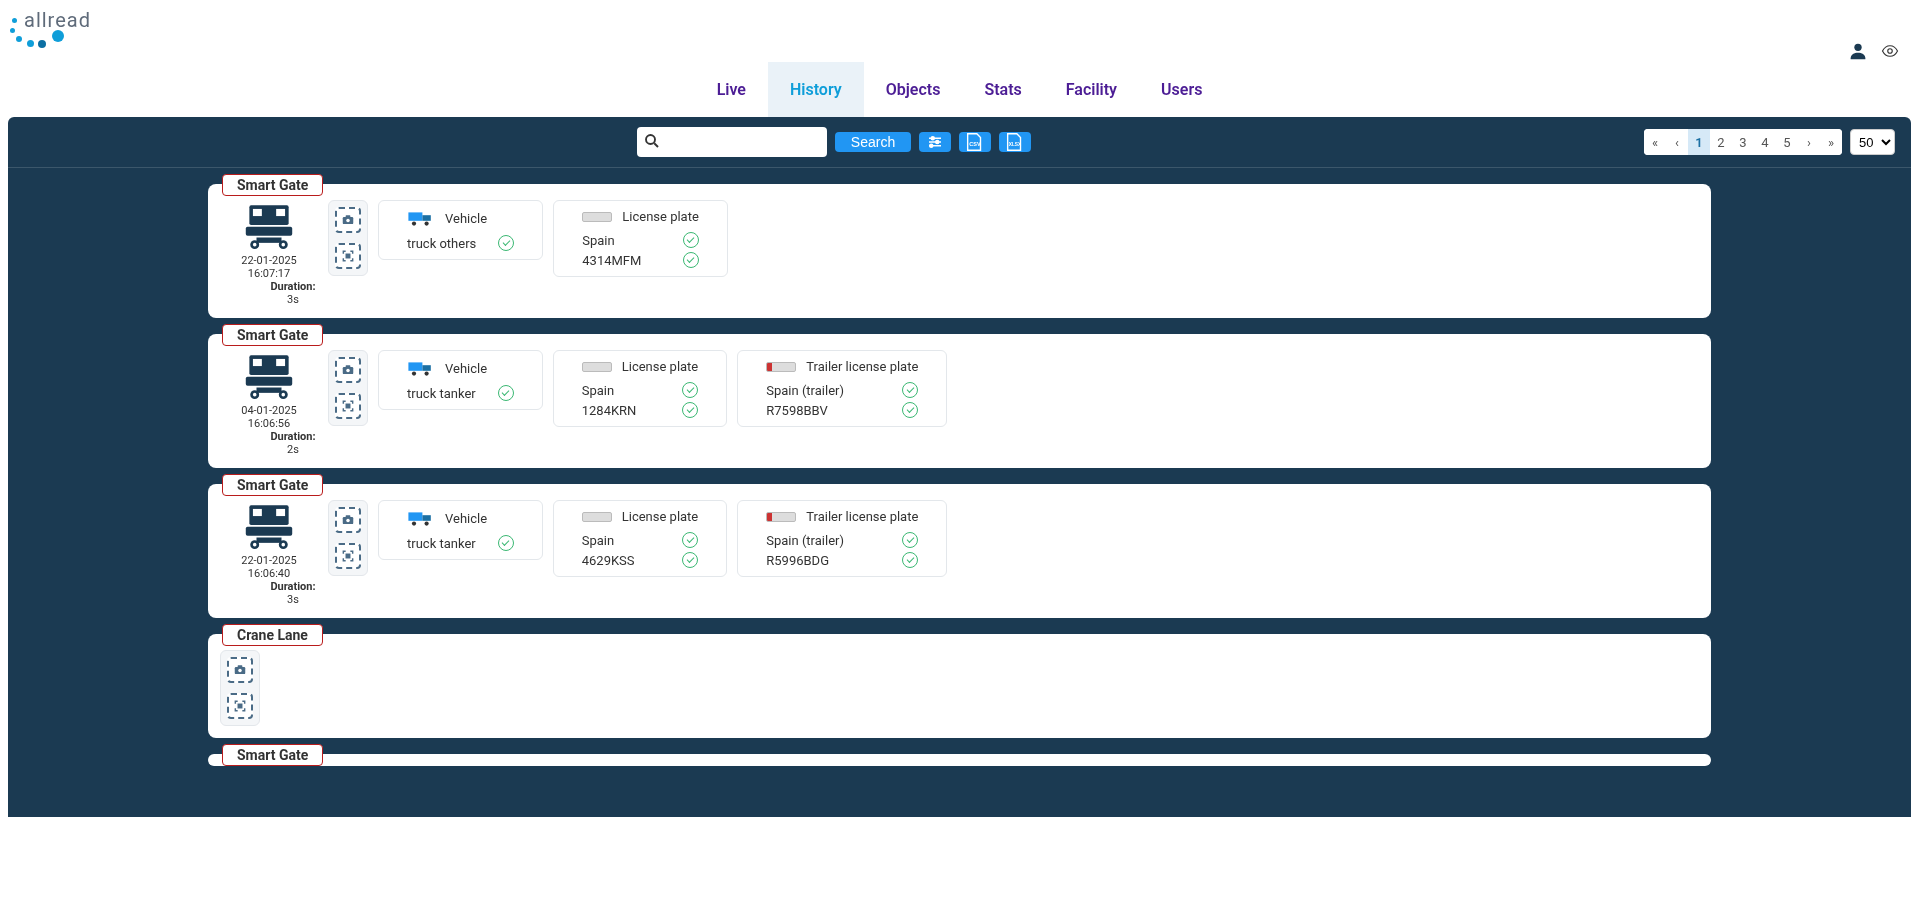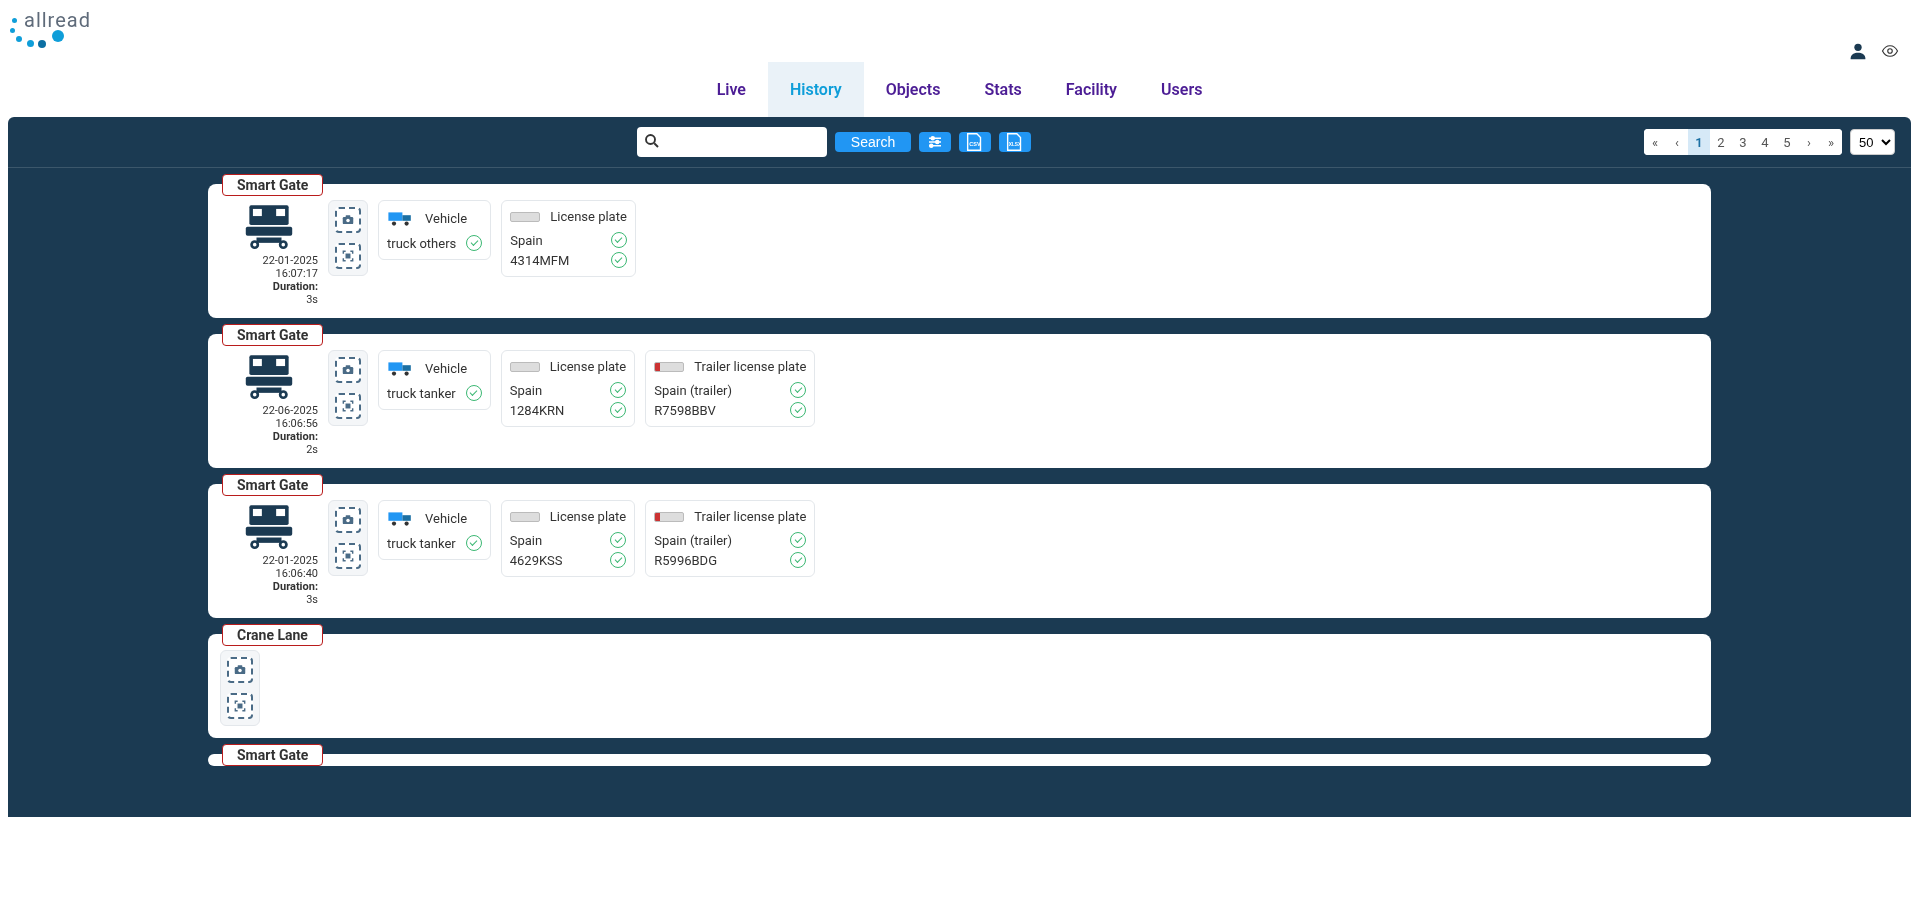--- a/index.html
+++ b/index.html
@@ -30,31 +30,31 @@
   .btn-icon { background:#2196f3; color:#fff; width:32px; }
   .pagination { display:flex; align-items:center; gap:0; background:#fff; border-radius:4px; overflow:hidden; margin-left:auto; }
   .pg-btn { width:22px; height:26px; display:flex; align-items:center; justify-content:center; font-size:13px; color:#555; cursor:pointer; background:#fff;}
   .pg-btn.active { background:#d6e9f7; color:#1b6fa3; font-weight:600;}
   .pg-sel { height:26px; margin-left:8px; border:1px solid #ccc; border-radius:4px; font-size:13px; padding:0 4px; background:#fff;}
   .records { padding:16px 200px 0 200px; display:flex; flex-direction:column; gap:16px;}
   @media (max-width:1600px){ .records{ padding:16px 120px 0 120px;} }
   .record { position:relative; }
   .rec-title { position:absolute; top:-10px; left:14px; background:#fff; border:1px solid #b91c1c; border-radius:4px; padding:2px 14px; font-weight:700; font-size:14px; color:#333; z-index:2;}
   .rec-body { background:#fff; border-radius:8px; padding:16px 12px 12px 12px; display:flex; gap:10px; align-items:flex-start; }
-  .thumb { width:98px; text-align:right; }
+  .thumb { width:98px; text-align:center; }
   .thumb .truck, .thumb .crane { width:60px; height:50px; margin:0 auto 4px auto; display:block;}
   .ts { font-size:11px; color:#333; }
   .dur { font-size:11px;padding-left:48px; }
   .dur b { font-weight:700; }
   .icon-col { background:#f4f6f8; border:1px solid #e3e7eb; border-radius:6px; padding:6px; display:flex; flex-direction:column; gap:10px; align-items:center;}
   .icon-btn { width:26px; height:26px; border:2px dashed #4a6b86; border-radius:4px; display:flex; align-items:center; justify-content:center; cursor:pointer; background:#fff;}
-  .info-card { background:#fff; border:1px solid #e3e7eb; border-radius:6px; padding:8px 8px; min-width:100px; }
+  .info-card { background:#fff; border:1px solid #e3e7eb; border-radius:6px; padding:8px 28px; min-width:100px; }
   .info-card .hdr { display:flex; align-items:center; gap:10px; margin-bottom:8px;}
   .info-card .hdr .lbl { font-size:13px; color:#333; }
-  .info-row { display:flex; align-items:center; justify-content:space-between; gap:10px; font-size:13px; color:#333; margin-top:4px;text-align:center;}
+  .info-row { display:flex; align-items:center; justify-content:space-between; gap:22px; font-size:13px; color:#333; margin-top:4px;text-align:center;}
   .check { width:16px; height:16px; border:1.5px solid #3bb873; border-radius:50%; display:inline-flex; align-items:center; justify-content:center;}
   .check::after { content:""; width:6px; height:3px; border-left:1.5px solid #3bb873; border-bottom:1.5px solid #3bb873; transform:rotate(-45deg); margin-top:-2px;}
   .plate-ico { width:30px; height:10px; border:1px solid #bbb; border-radius:2px; display:inline-block; position:relative; background:linear-gradient(90deg,#ddd,#ddd);}
   .plate-ico.red::before{ content:""; position:absolute; left:0; top:0; bottom:0; width:5px; background:#c33; border-radius:1px 0 0 1px;}
   svg { display:block; }
 </style>
 </head>
 <body>
 
 <div class="topbar">
@@ -221,21 +221,21 @@
               <rect x="10" y="6" width="44" height="22" rx="2"></rect>
               <rect x="14" y="10" width="10" height="8" fill="#fff"></rect>
               <rect x="40" y="10" width="10" height="8" fill="#fff"></rect>
               <rect x="6" y="30" width="52" height="10" rx="2"></rect>
               <rect x="18" y="42" width="28" height="6"></rect>
               <circle cx="16" cy="50" r="5"></circle>
               <circle cx="48" cy="50" r="5"></circle>
               <circle cx="16" cy="50" r="2" fill="#fff"></circle>
               <circle cx="48" cy="50" r="2" fill="#fff"></circle>
             </svg>
-            <div class="ts">22-06-2025 16:06:56</div>
+            <div class="ts">04-01-2025 16:06:56</div>
             <div class="dur"><b>Duration:</b> <span>2s</span></div>
           </div>
           <div class="icon-col">
             <div class="icon-btn">
               <svg width="14" height="14" viewBox="0 0 24 24" fill="#4a6b86">
                 <rect x="3" y="7" width="18" height="12" rx="2"></rect>
                 <circle cx="12" cy="13" r="3" fill="#fff"></circle>
                 <rect x="8" y="4" width="8" height="4" rx="1"></rect>
               </svg>
             </div>

